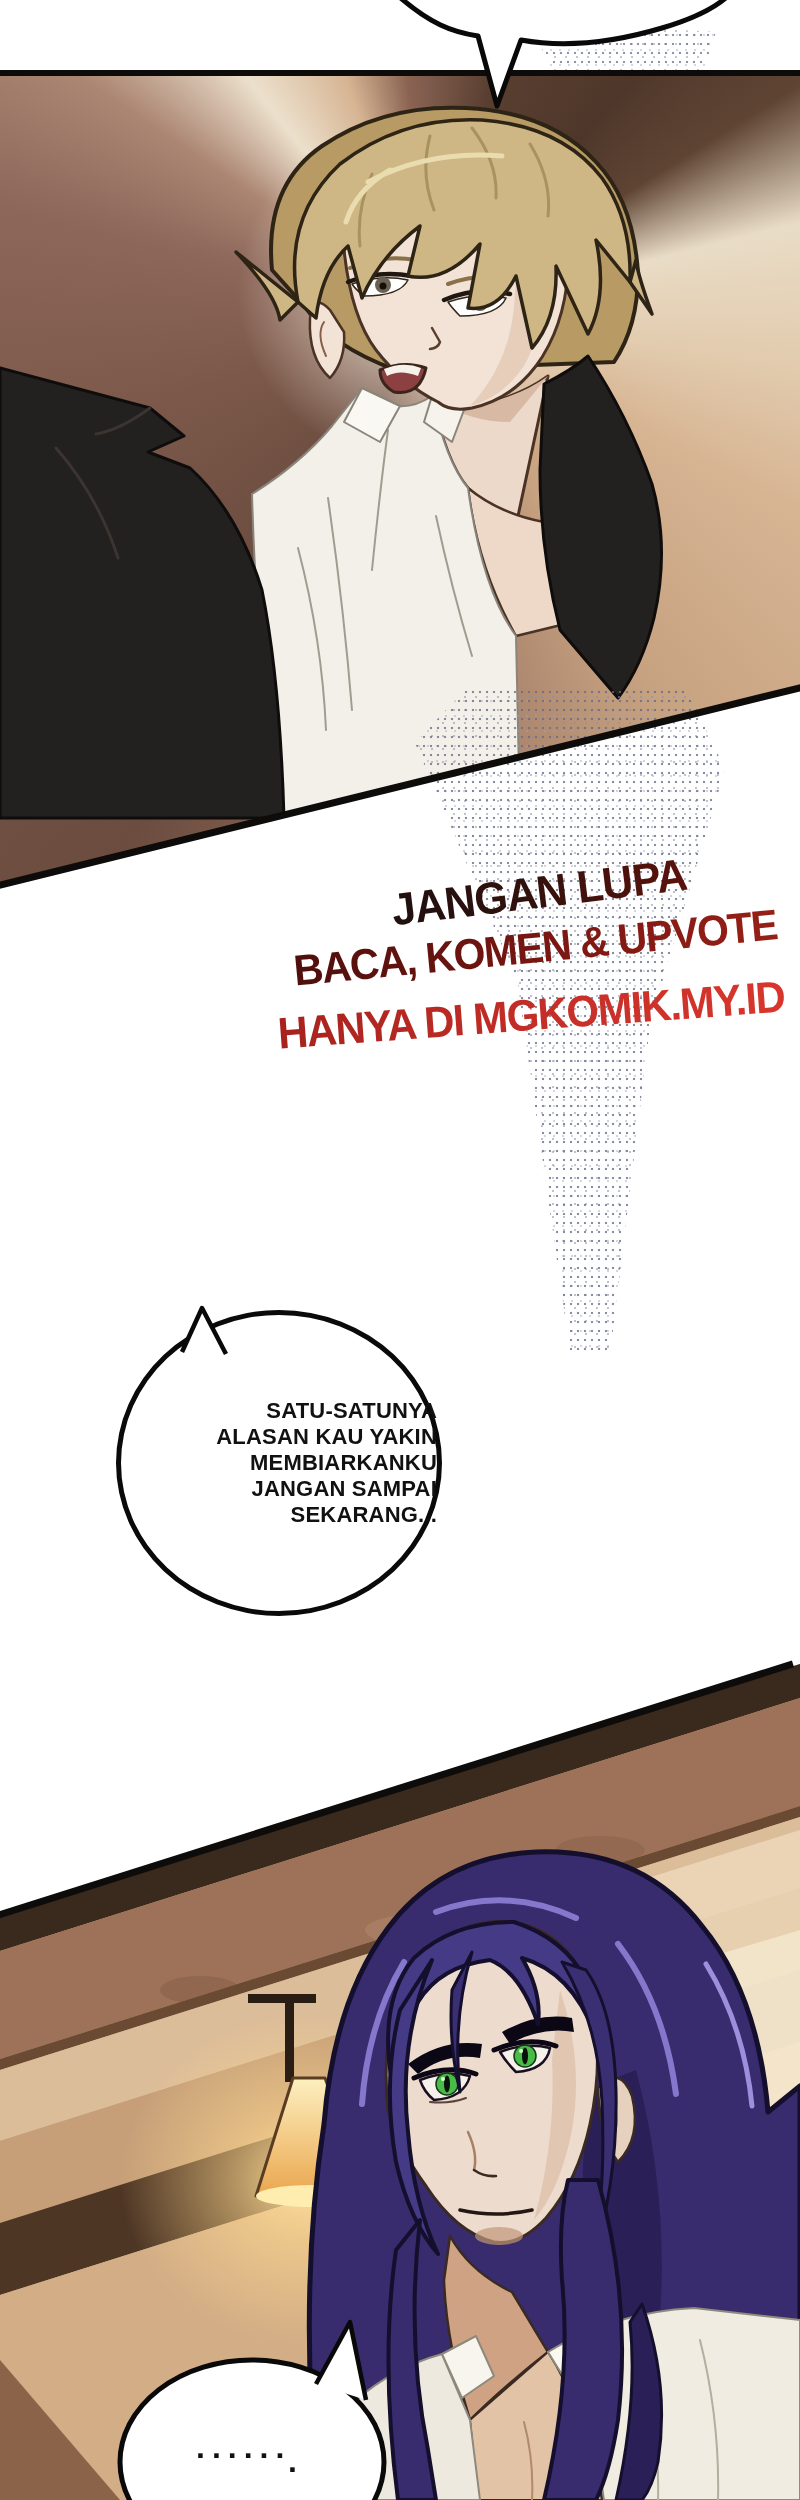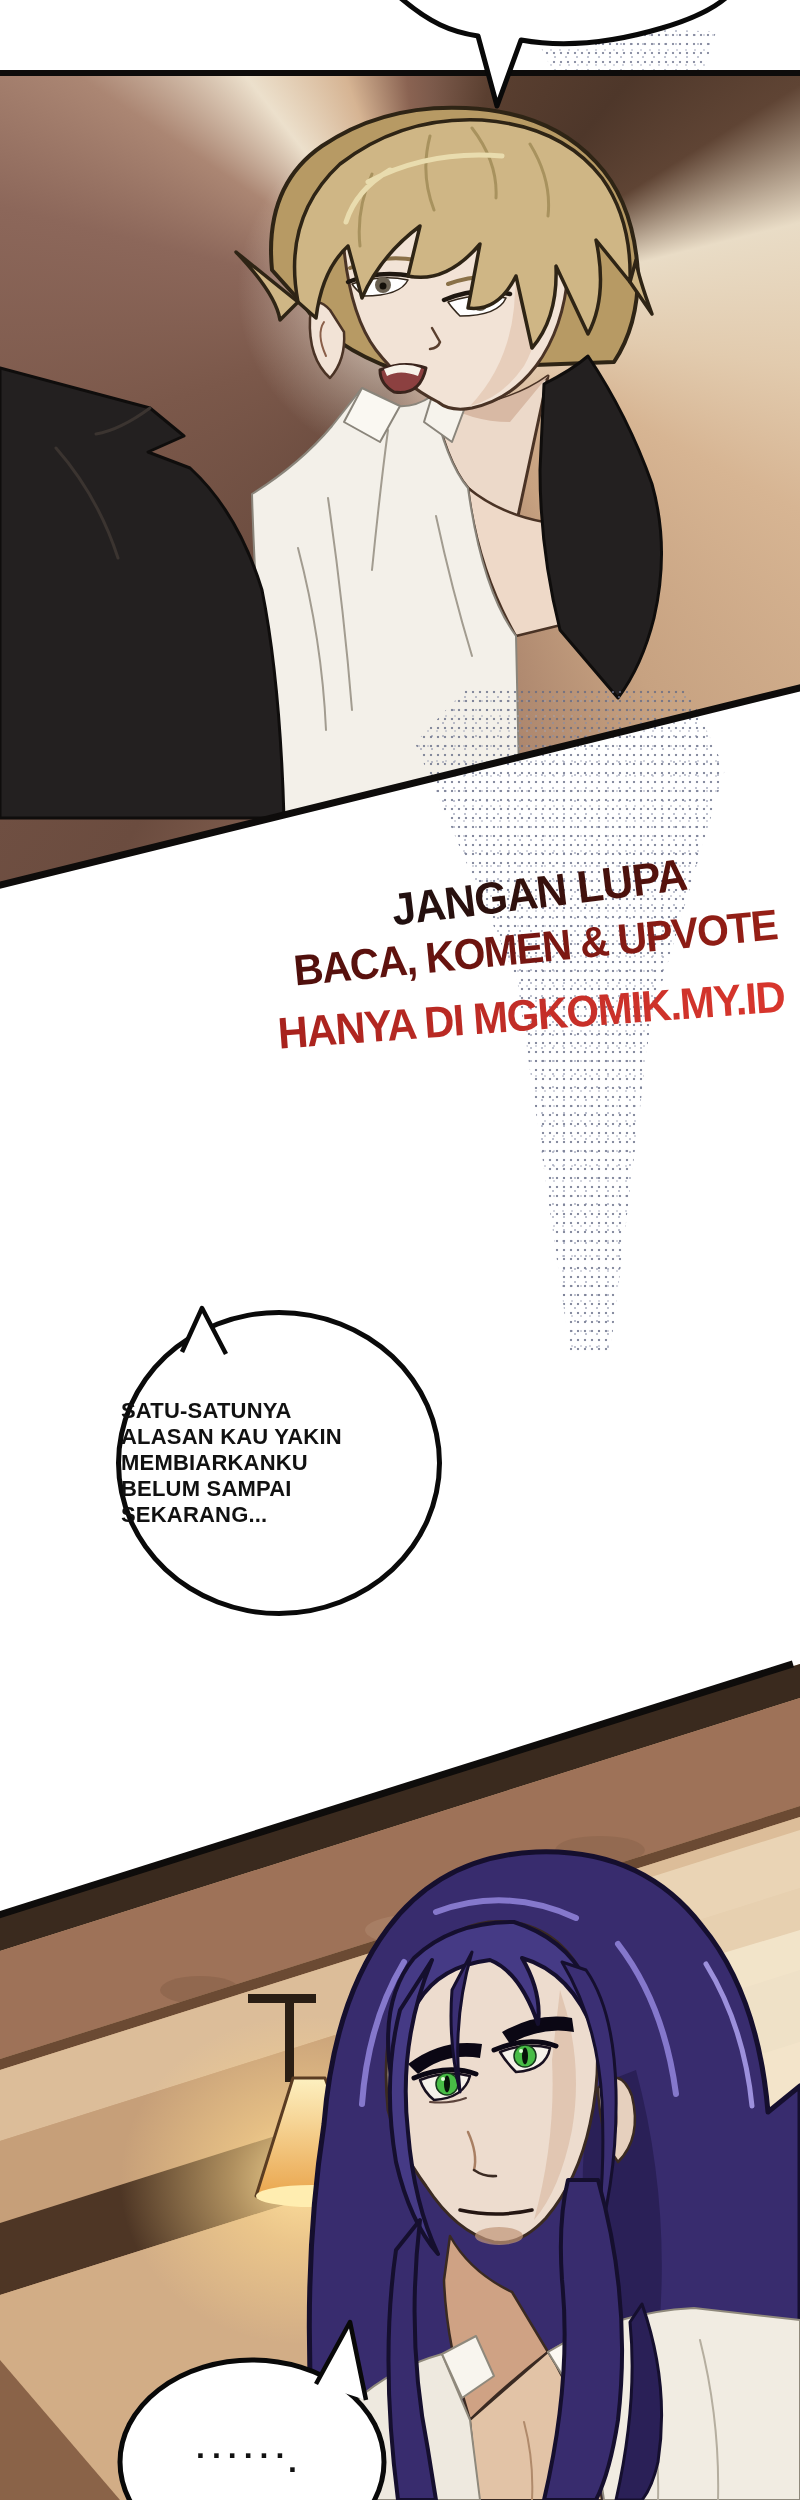--- a/index.html
+++ b/index.html
@@ -50,21 +50,21 @@
     -webkit-background-clip:text;background-clip:text;color:transparent}
   .promo1{left:392px;top:886px;font-size:43px;letter-spacing:-1px;transform:rotate(-7deg) scaleY(1.05);
     background-image:linear-gradient(92deg,#201010,#31110d 45%,#5c120c)}
   .promo2{left:294px;top:948px;font-size:41px;letter-spacing:-1.5px;transform:rotate(-5.5deg) scaleY(1.05);
     background-image:linear-gradient(92deg,#4e0f0c,#7c1712 55%,#972017)}
   .promo3{left:278px;top:1010px;font-size:42px;letter-spacing:-1.5px;transform:rotate(-4.2deg) scaleY(1.05);
     background-image:linear-gradient(92deg,#a7221d,#c62f28 55%,#d8362d)}
 
   
   .bubble{position:absolute;background:#fff;border:5px solid #0a0a0a;border-radius:50%;
-    display:flex;flex-direction:column;align-items:flex-start;justify-content:center;text-align:center;
+    display:flex;flex-direction:column;align-items:flex-end;justify-content:center;text-align:center;
     font-weight:700;color:#111}
   .bubble-left{left:116px;top:1310px;width:316px;height:296px;font-size:22px;line-height:26px;
     letter-spacing:.2px;z-index:12}
   .bubble-right{left:300px;top:1462px;width:406px;height:346px;font-size:27px;line-height:32px;
     letter-spacing:.2px;z-index:30}
   .bubble-tail{position:absolute;z-index:13}
   .tail-left{left:168px;top:1302px;width:72px;height:64px}
 
   
   .dots-bubble{position:absolute;left:0;top:2290px;width:430px;height:210px;z-index:31}
@@ -140,21 +140,21 @@
   <div class="speckle speckle-col"></div>
 
   <div class="promo promo1">JANGAN LUPA</div>
   <div class="promo promo2">BACA, KOMEN &amp; UPVOTE</div>
   <div class="promo promo3">HANYA DI MGKOMIK.MY.ID</div>
 
   <div class="bubble bubble-left">
     <div>SATU-SATUNYA</div>
     <div>ALASAN KAU YAKIN</div>
     <div>MEMBIARKANKU</div>
-    <div>BELUM SAMPAI</div>
+    <div>JANGAN SAMPAI</div>
     <div>SEKARANG...</div>
   </div>
   <svg class="bubble-tail tail-left" viewBox="0 0 72 64">
     <path d="M14,50 L34,6 L58,52" fill="#ffffff" stroke="#090909" stroke-width="4.5" stroke-linejoin="round"></path>
   </svg>
 
   <div class="panel panel2">
     <svg class="figure-svg" viewBox="0 0 800 840">
       <defs>
         <radialGradient id="g-lamp" cx="50%" cy="50%" r="50%">

